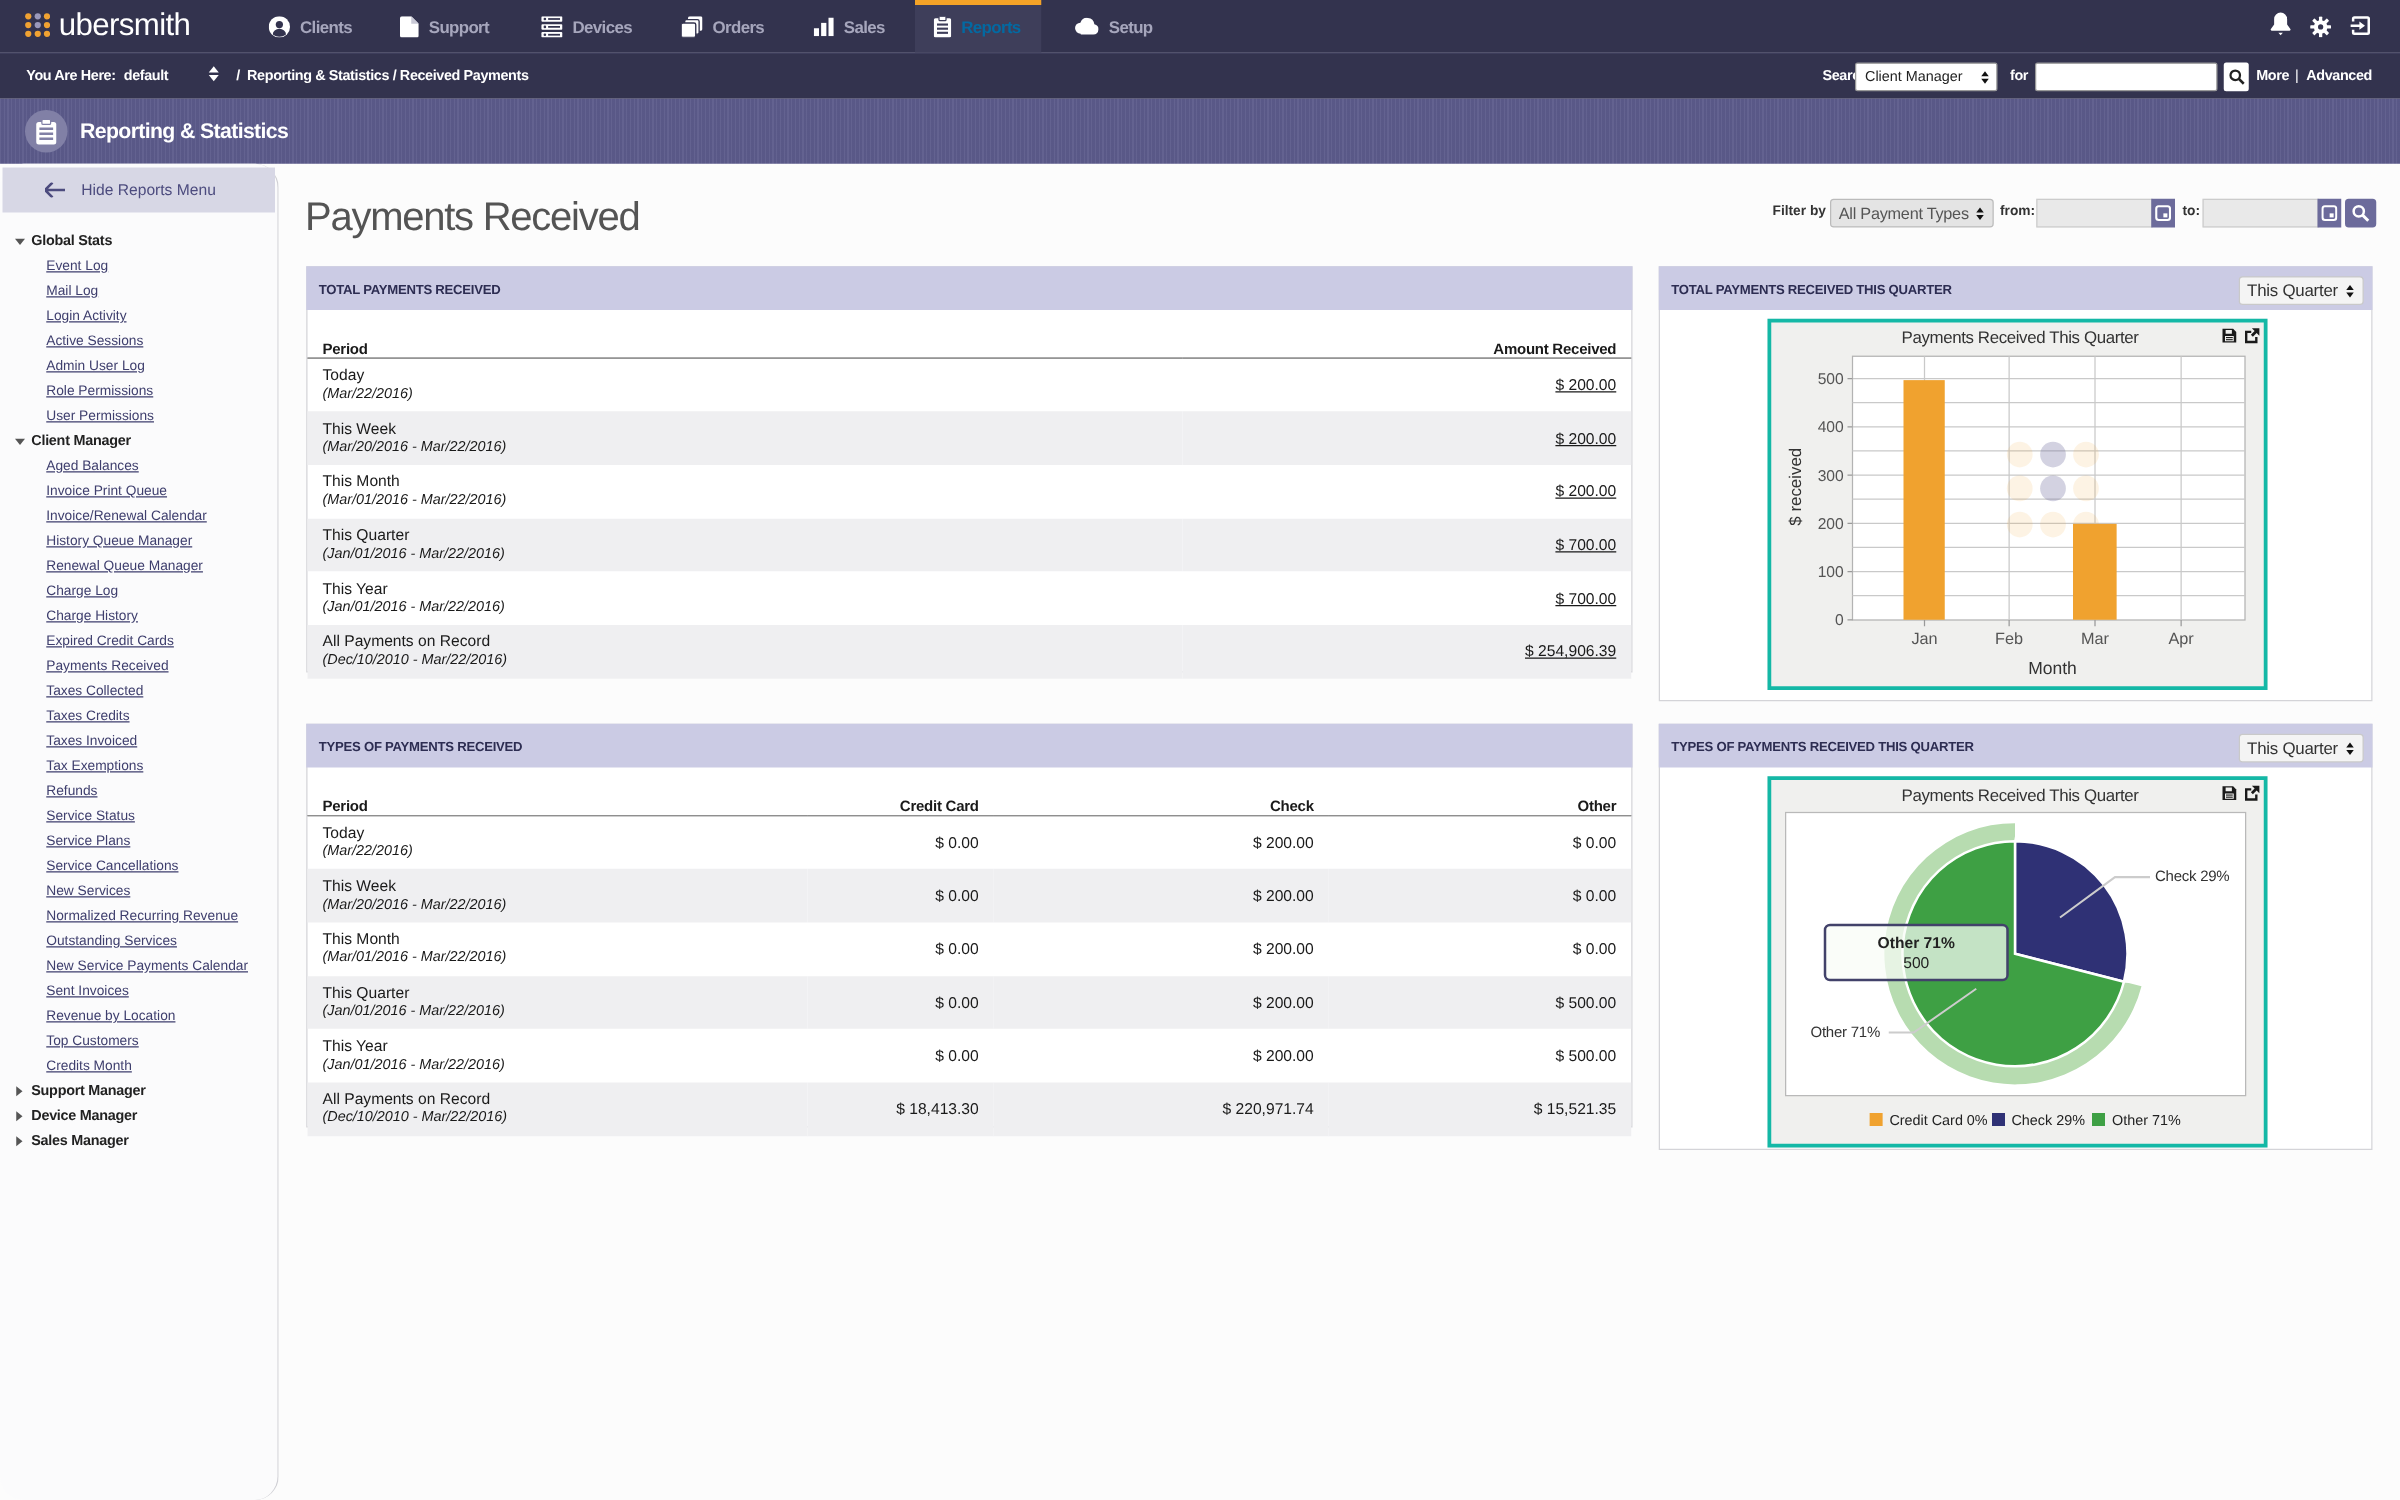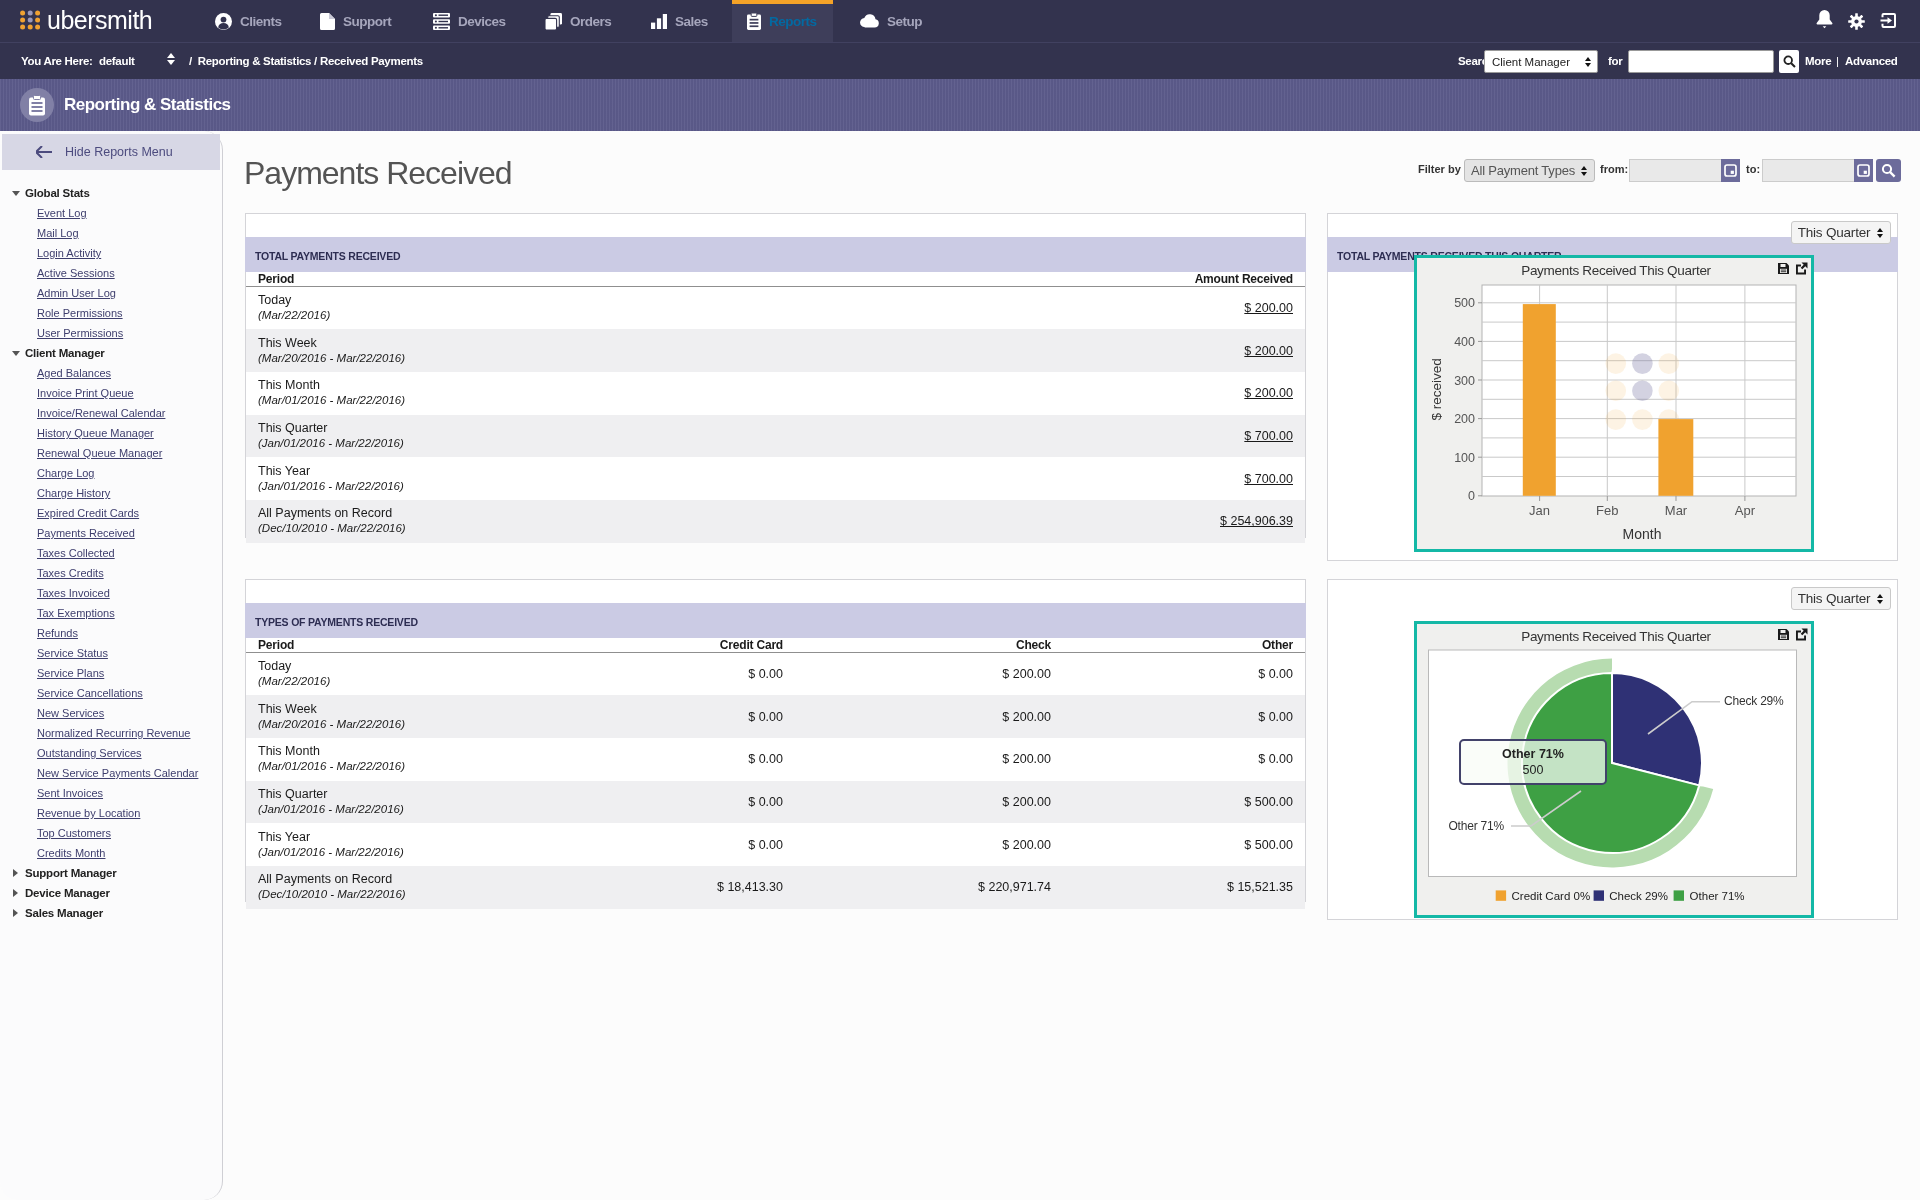--- a/index.html
+++ b/index.html
@@ -45,21 +45,21 @@
 .flabel { position:absolute; color:#333; font-size:11px; font-weight:700; white-space:nowrap; }
 .fselect { position:absolute; background:#e4e4e4; border:1px solid #bbb; border-radius:3px; font-size:13px; color:#555;
            display:flex; align-items:center; white-space:nowrap; }
 .finput { position:absolute; background:#e9e9e9; border:1px solid #ccc; }
 .fcalbtn { position:absolute; width:19px; height:23px; background:#6c6b9b; display:flex; align-items:center; justify-content:center; }
 .fsearchbtn { position:absolute; width:25px; height:23px; background:#6c6b9b; border-radius:3px; display:flex; align-items:center; justify-content:center; }
 
 
 .panel { position:absolute; background:#fff; border:1px solid #d4d4d8; }
 .phead { position:absolute; left:-1px; top:-1px; padding-top:3px; background:#cbcbe4; color:#2d2d52; font-size:10.5px; font-weight:700;
-         display:flex; align-items:center; padding-left:10px; letter-spacing:-0.2px;margin-top:24px; }
+         display:flex; align-items:center; padding-left:10px; letter-spacing:-0.2px; }
 .pselect { position:absolute; right:6px; top:7px; width:100px; height:23px; background:#f4f4f4; border:1px solid #c9c9c9;
            border-radius:3px; font-size:13.5px; color:#333; display:flex; align-items:center; justify-content:center; letter-spacing:-0.2px; }
 .updown { display:inline-block; width:7px; }
 .updown .u { display:block; width:0;height:0;border-left:3.5px solid transparent;border-right:3.5px solid transparent;border-bottom:4px solid #111; margin-bottom:2px;}
 .updown .d { display:block; width:0;height:0;border-left:3.5px solid transparent;border-right:3.5px solid transparent;border-top:4px solid #111;}
 
 table.rpt { border-collapse:collapse; table-layout:fixed; width:100%; }
 table.rpt th { font-size:12px; font-weight:700; color:#1a1a1a; letter-spacing:-0.2px; text-align:left; padding:24px 12px 0; height:33px; vertical-align:middle; }
 table.rpt th.r, table.rpt td.r { text-align:right; }
 table.rpt thead tr { border-bottom:1px solid #8f8f8f; }
@@ -541,20 +541,21 @@
           <text x="259" y="257">Mar</text>
           <text x="327.9" y="257">Apr</text>
       </g>
 
       <text x="24" y="131.4" font-size="13.5" fill="#333" text-anchor="middle" transform="rotate(-90 24 131.4)">$ received</text>
       <text x="225" y="281" font-size="14" fill="#333" text-anchor="middle">Month</text>
     </svg>
   </div>
 
   <div class="panel" style="left:1327px;top:579px;width:571px;height:341px;">
+    <div class="phead" style="width:571px;height:35px;">TYPES OF PAYMENTS RECEIVED THIS QUARTER</div>
     <div class="pselect">
         <span>This Quarter</span>
         <span class="updown" style="margin-left:7px;">
           <span class="u"></span>
           <span class="d"></span>
         </span>
       </div>
   </div>
   <div class="chartbox" id="piebox" style="left:1414px;top:621px;width:400px;height:297px;">
     <svg width="398" height="295" viewBox="0 0 398 295">

